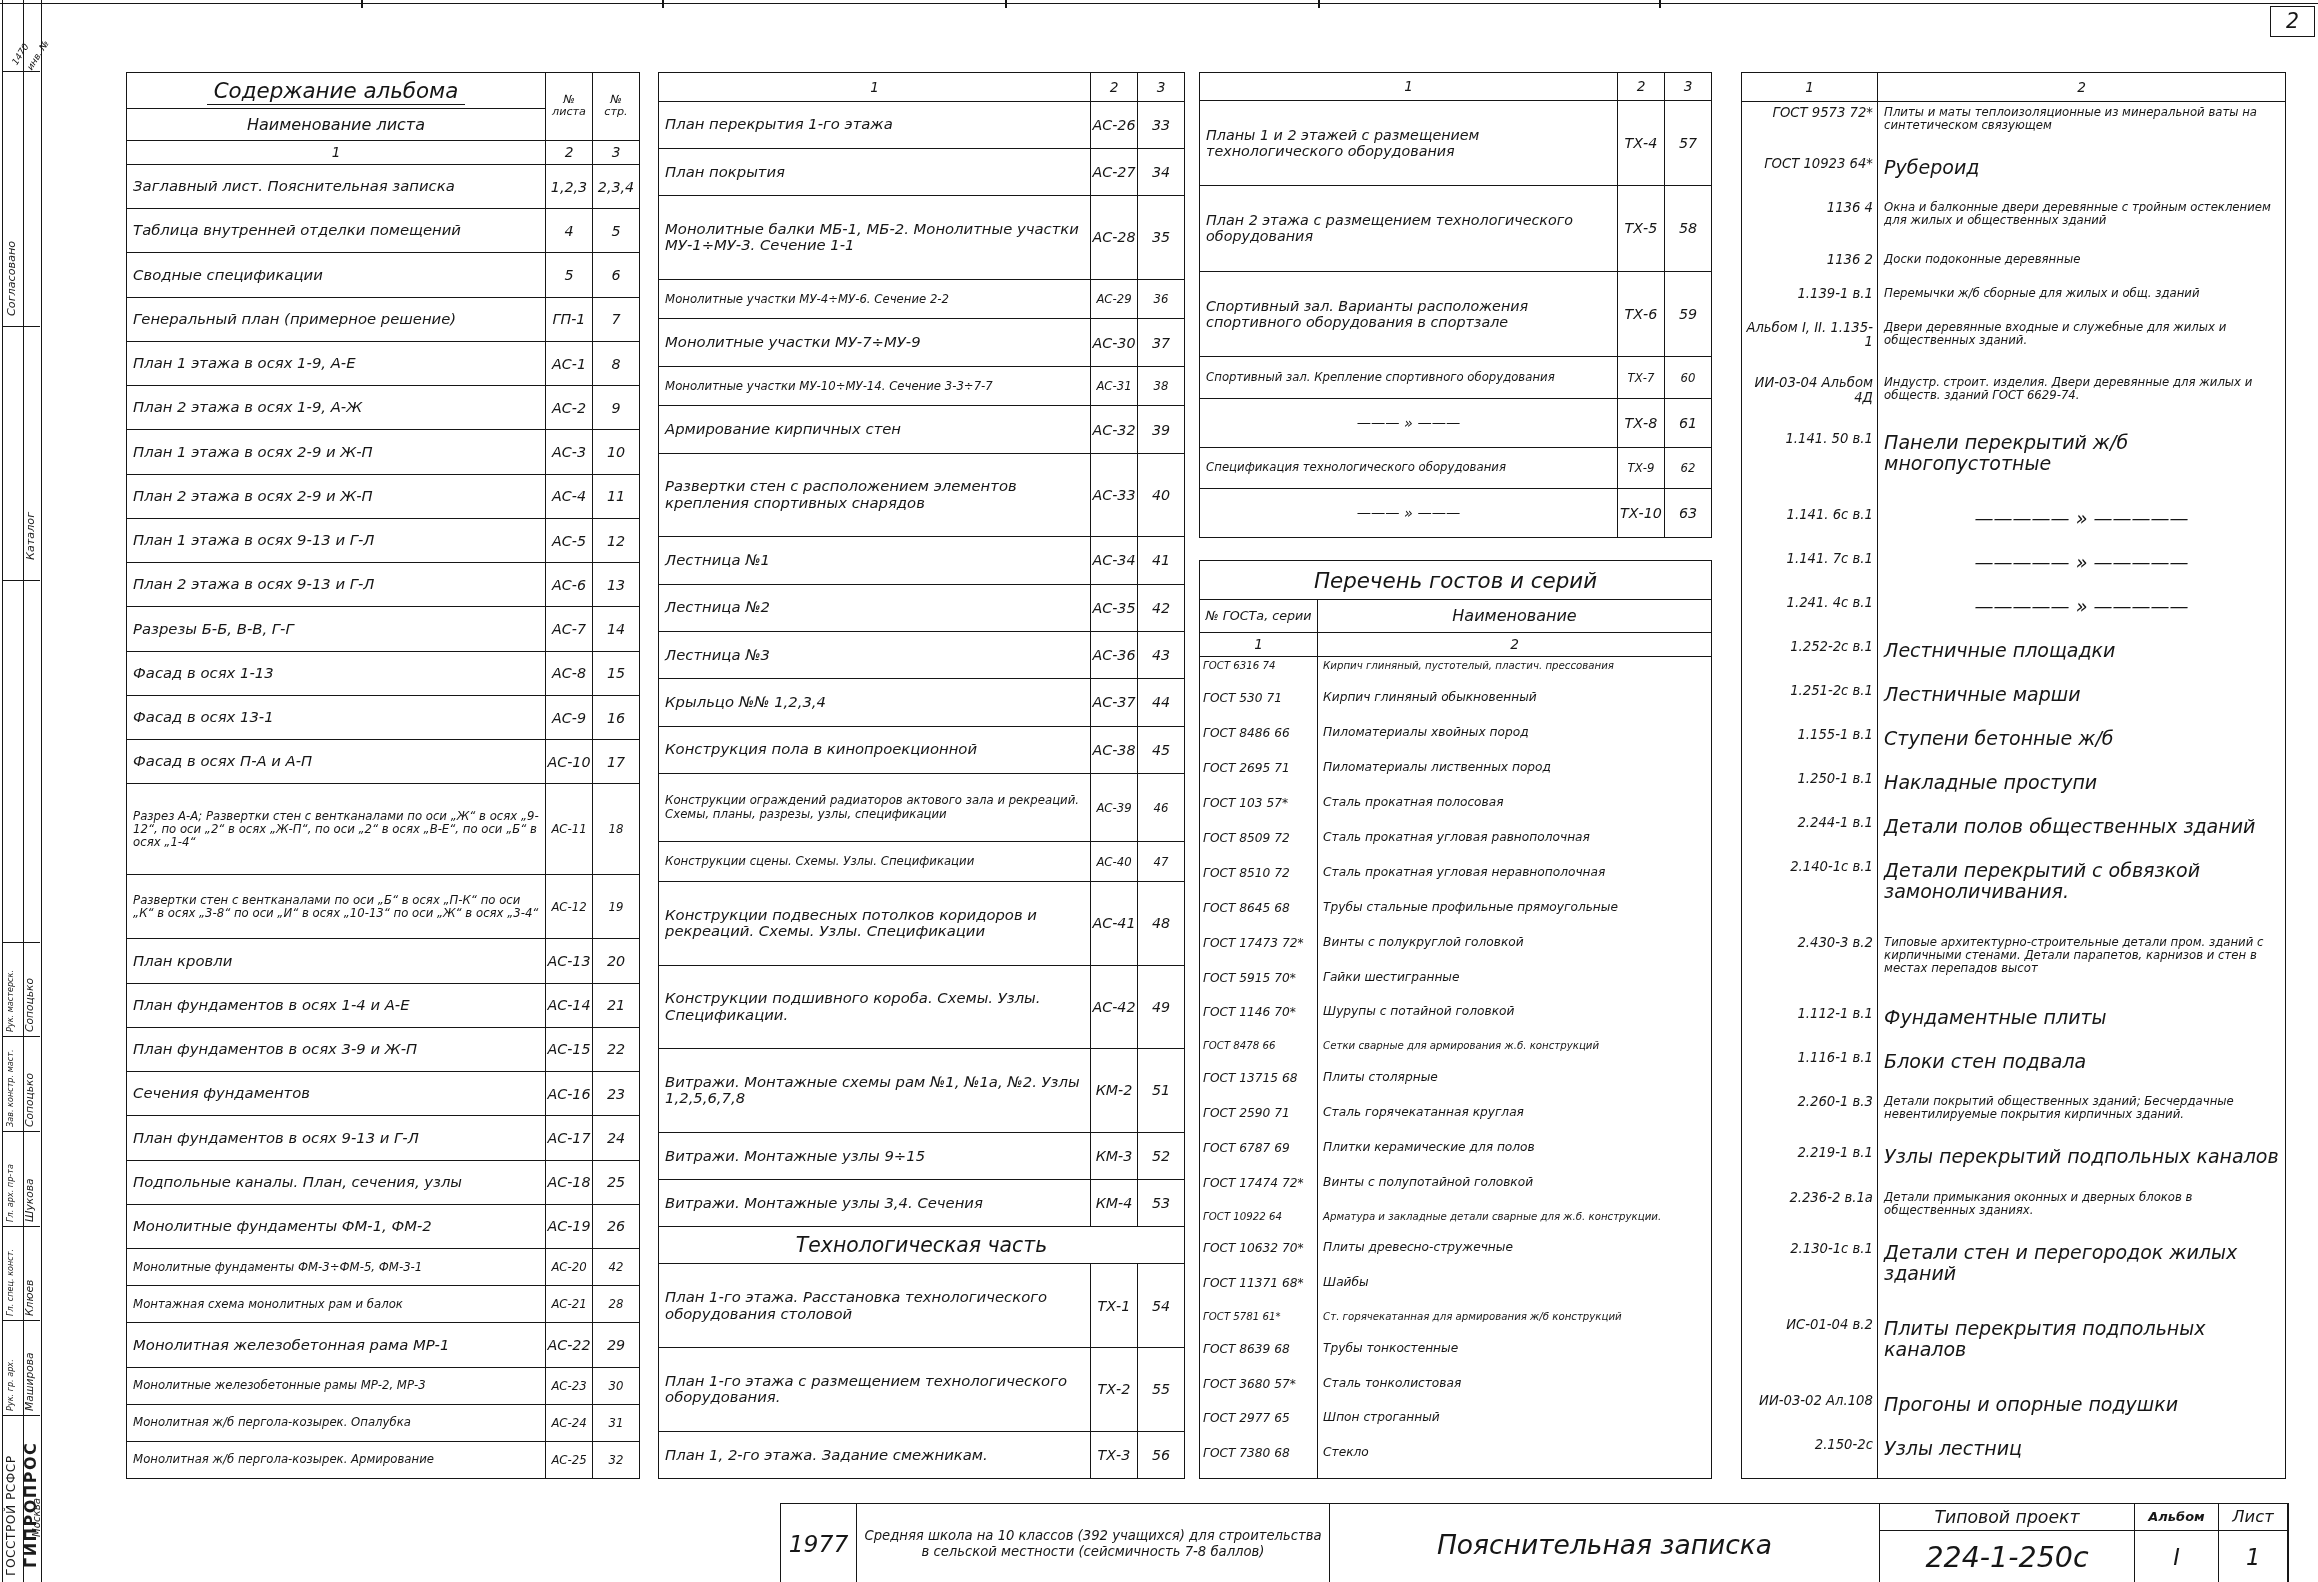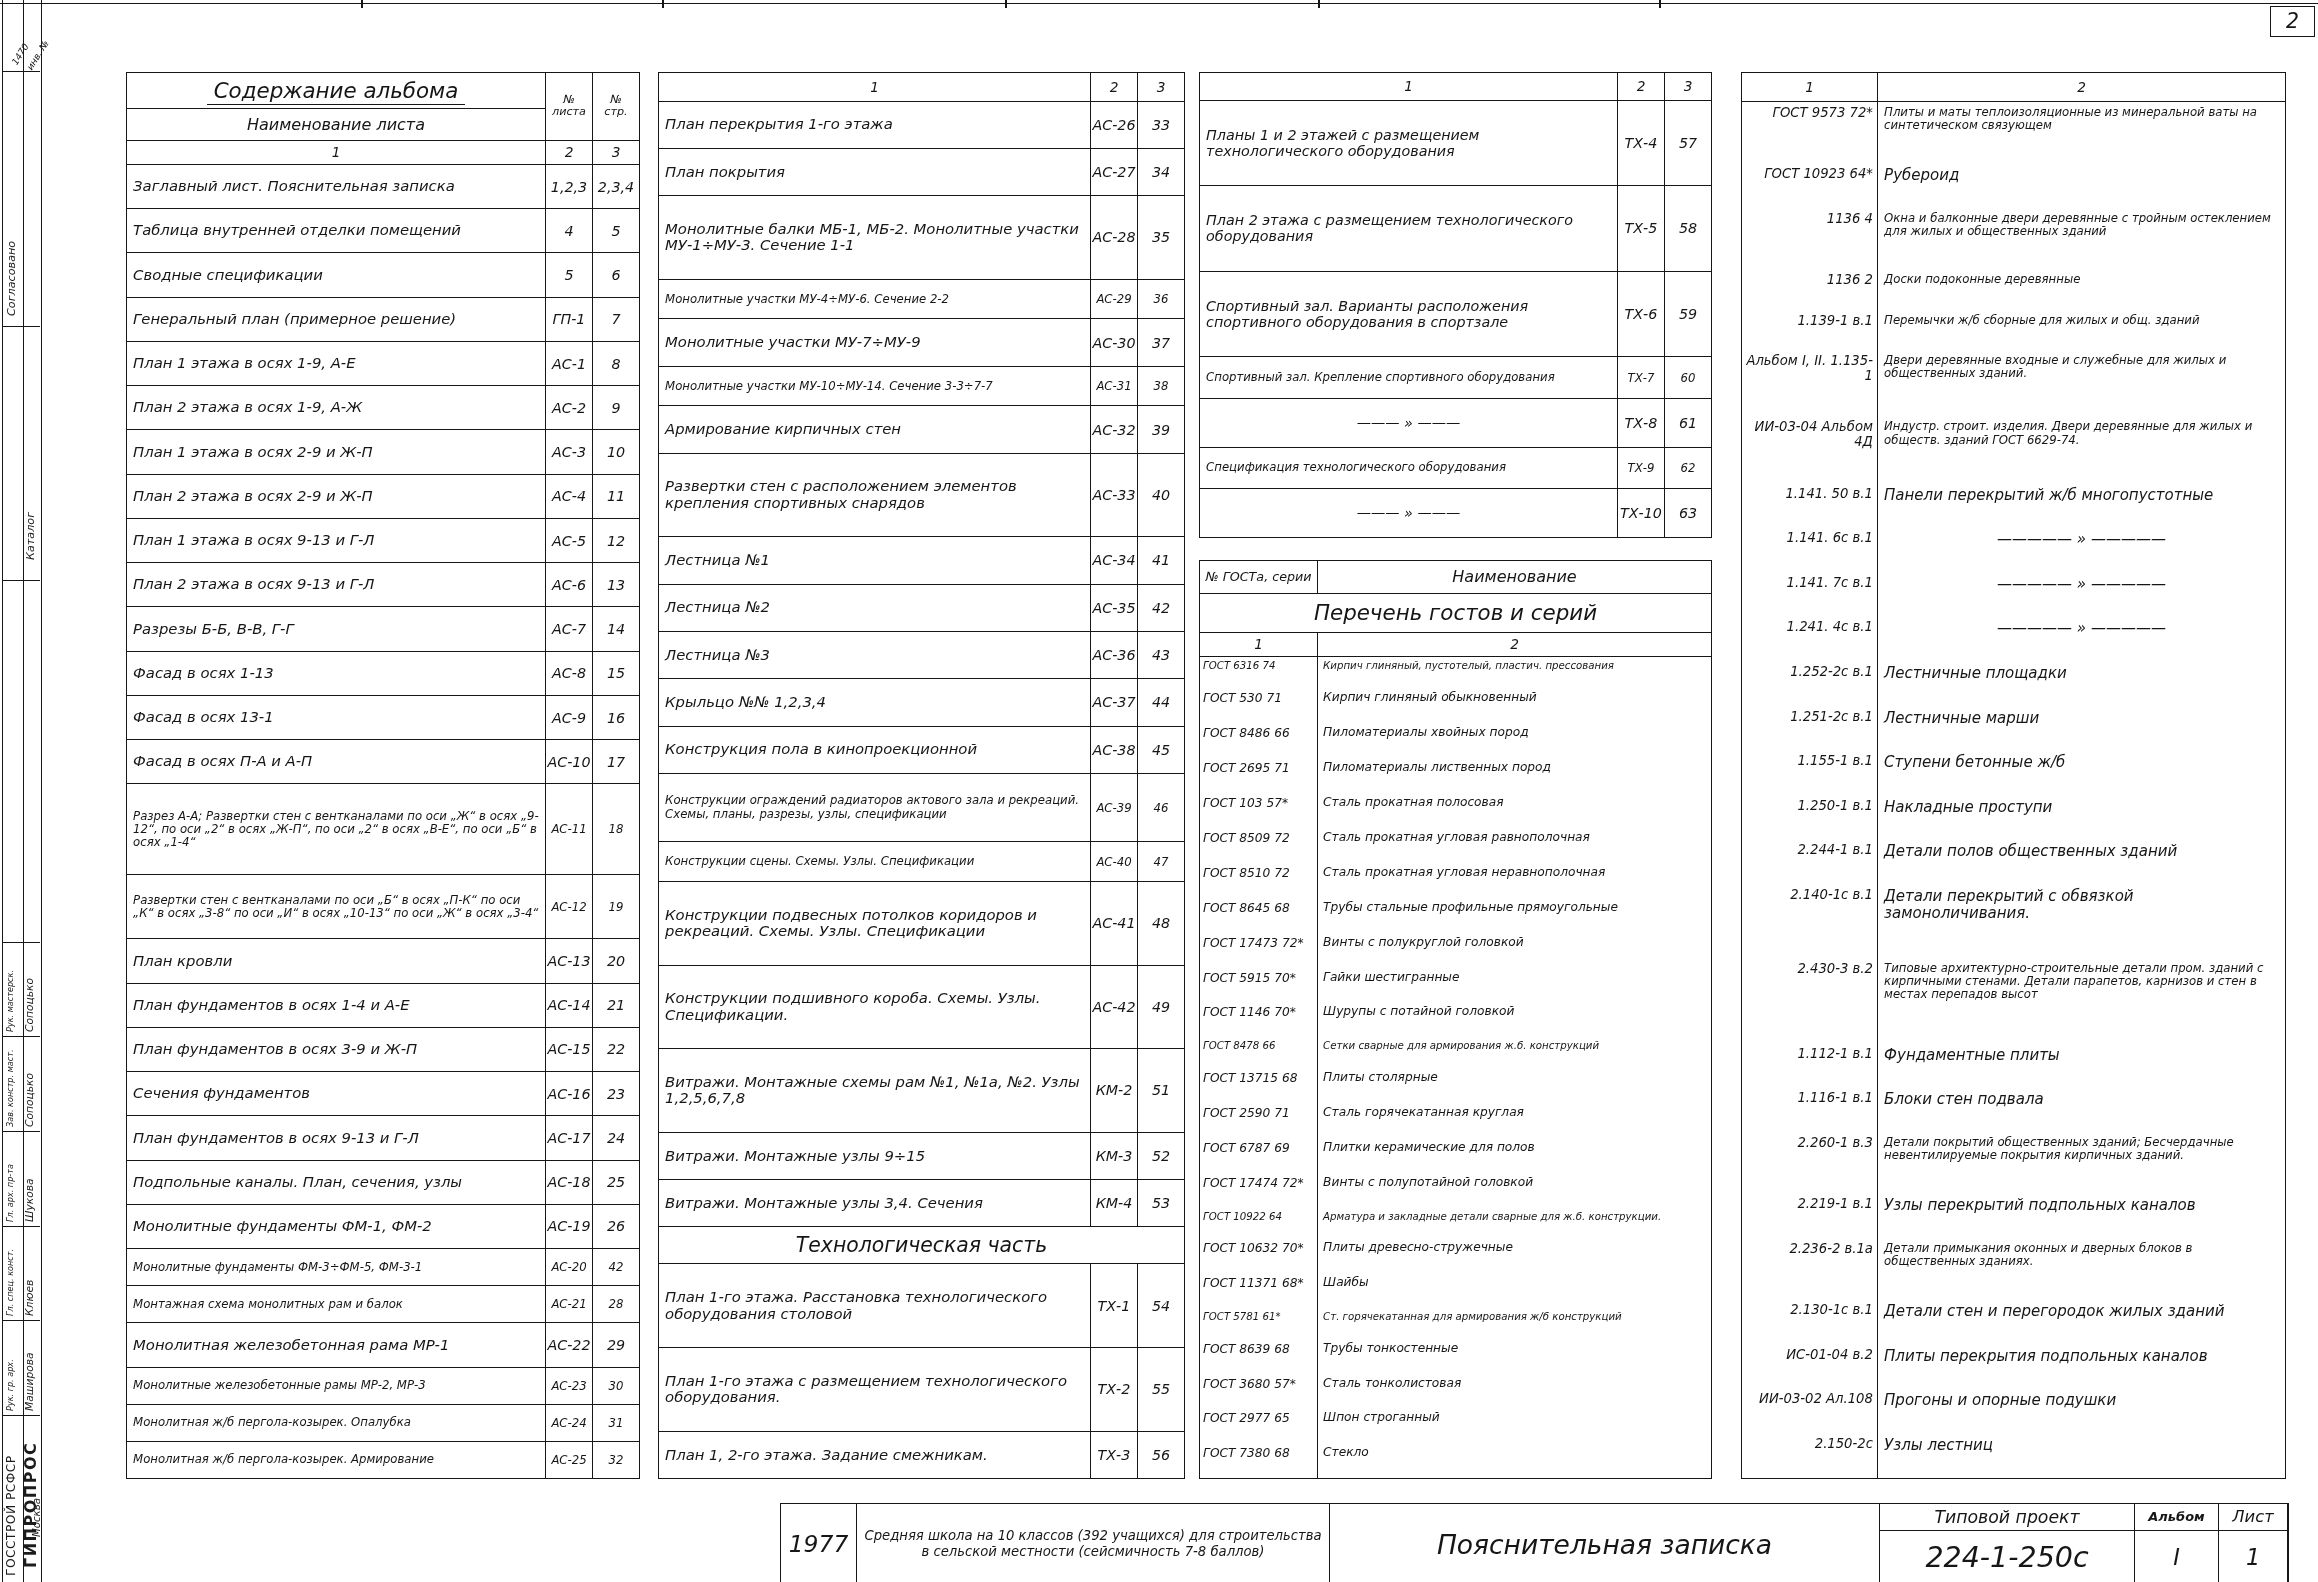--- a/index.html
+++ b/index.html
@@ -42,21 +42,21 @@
   td.c-num  { font-size:14.3px; text-align:center; padding:1px; }
   tr.small td { font-size:11.7px; }
   tr.center td.c-name { text-align:center; }
   tr.section-row td { text-align:center; font-size:20.4px; height:34px; }
 
   
   table.noline tbody td { border-top:none; border-bottom:none; vertical-align:top; }
   #t3b td.c-name { font-size:12.2px; padding:3.6px 5.1px; }
   #t3b td.c-num  { font-size:12.2px; text-align:left; padding:3.6px 3.1px; white-space:nowrap; }
   #t3b tr.small td { font-size:10.2px; }
-  #t4 td.c-name { font-size:15px; padding:4.1px 6.1px; }
+  #t4 td.c-name { font-size:19px; padding:4.1px 6.1px; }
   #t4 td.c-num  { font-size:13.2px; text-align:right; padding:4.1px 4.1px; line-height:1.1; }
   #t4 tr.small td.c-name { font-size:11.7px; }
   #t4 tr.center td.c-name { text-align:center; }
   #t3a td.c-name { font-size:14.3px; }
   #t3a tr.small td { font-size:11.7px; }
 
   
   .title-block { position:absolute; left:780px; top:1503px; width:1507px; height:80px;
     border:1.5px solid #161616; border-bottom:none; display:grid;
     grid-template-columns:76px 473px 550px 255px 84px 1fr;
@@ -555,26 +555,26 @@
   </div>
 
   <div class="tbl-wrap" style="left:1199px; top:560px; width:512px; height:919px;">
     <table class="sheet-table noline" id="t3b">
       <colgroup>
           <col style="width:118px">
           <col style="width:394px">
         </colgroup>
       <thead>
         <tr>
+            <th class="title-cell" colspan="2" style="height:36px"><span>Перечень гостов и серий</span></th>
+          </tr>
+        <tr>
           <th class="name-head" style="font-size:12.7px;height:29.5px">№ ГОСТа, серии</th>
           <th class="name-head" style="height:29.5px">Наименование</th>
         </tr>
-        <tr>
-            <th class="title-cell" colspan="2" style="height:36px"><span>Перечень гостов и серий</span></th>
-          </tr>
         <tr class="nums">
           <th>1</th>
           <th>2</th>
         </tr>
       </thead>
       <tbody>
 
           <tr class="small">
             <td class="c-num">ГОСТ 6316 74</td>
             <td class="c-name">Кирпич глиняный, пустотелый, пластич. прессования</td>

